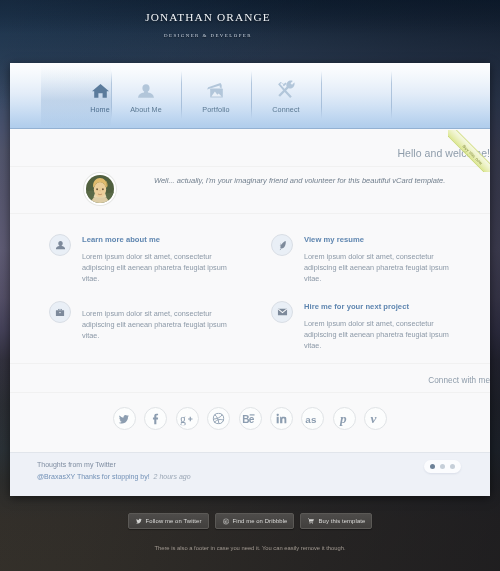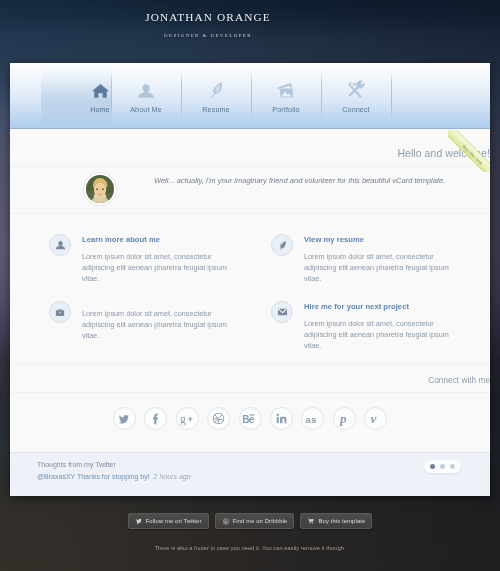--- a/index.html
+++ b/index.html
@@ -111,30 +111,20 @@
       </div>
       <div class="navitem">
         <div class="navicon">
           <svg width="16" height="14" viewBox="0 0 16 14">
             <path fill="#b2c6da" d="M8 0.2c-2.2 0-3.6 1.6-3.6 3.8 0 1.6 0.7 3 1.8 3.6L6 8.4C3 9 0.4 10.2 0 13.8h16c-0.4-3.6-3-4.8-6-5.4l-0.2-0.8c1.1-0.6 1.8-2 1.8-3.6C11.6 1.8 10.2 0.2 8 0.2z"></path>
           </svg>
         </div>
         <div class="navlabel">About Me</div>
       </div>
       <div class="navsep" style="left: 101px;"></div>
-      <div class="navitem">
-        <div class="navicon">
-          <svg width="13" height="16" viewBox="0 0 13 16">
-            <path fill="#b2c6da" d="M11.5 0.3C8.6 1.3 5.5 3.6 5.1 6.4 4.6 5.2 4 4.4 3.2 3.8 3.9 5.1 4.2 6.4 4.2 7.8 3.5 7 2.8 6.6 2 6.4c1.1 1 1.8 2.1 2 3.5C3.3 9.5 2.7 9.4 2 9.5c1.1 0.5 1.8 1.2 2.3 2.1L1.5 15.6l0.9 0.4 2.8-4.2c2.3 0.3 4.5-1.3 5.6-3.6C11.9 6 12.2 2.8 11.5 0.3z"></path>
-            <path fill="#e7eef8" d="M10.1 2.3C8 3.5 6.4 5.3 6 7.3 5.8 8.7 5.6 10 5.1 10.9c1.6-0.1 3.1-1.4 3.9-3.2C9.8 6 10.1 4.1 10.1 2.3z"></path>
-            <path fill="#b2c6da" d="M9.8 2.4 4.9 11.3l0.8 0.4 4.6-8.9z"></path>
-          </svg>
-        </div>
-        <div class="navlabel">Resume</div>
-      </div>
       <div class="navsep" style="left: 171px;"></div>
       <div class="navitem">
         <div class="navicon">
           <svg width="19" height="15" viewBox="0 0 19 15">
             <path fill="#b2c6da" d="M0 6.4 1.2 4.3 13.5 0l1.2 1.9 -0.1 3.7-1.9-1.4 0.1-1.6z"></path>
             <rect x="3.2" y="5.6" width="12.6" height="9" rx="0.7" fill="#b2c6da"></rect>
             <path fill="#e9f0f8" d="M4.4 13.6 7.9 8.5l2.4 3.3 1.4-1.3 3 3.1z"></path>
           </svg>
         </div>
         <div class="navlabel">Portfolio</div>

